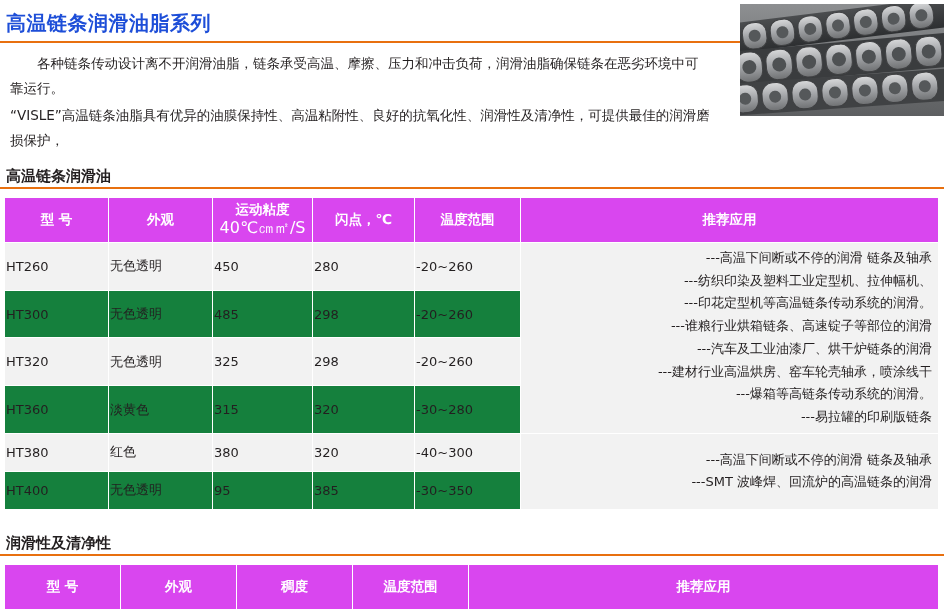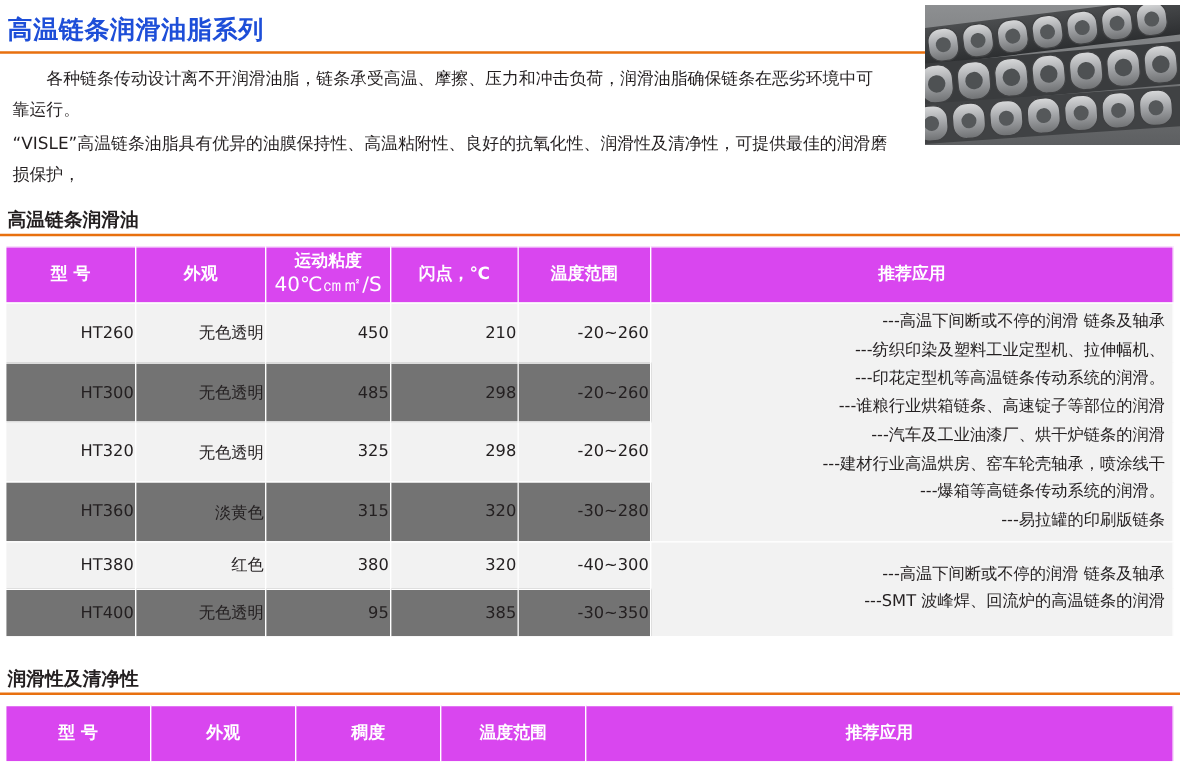--- a/index.html
+++ b/index.html
@@ -100,28 +100,28 @@
     text-align: center;
     vertical-align: middle;
   }
   thead th .sub {
     display: block;
     font-size: 16px;
     font-weight: normal;
   }
   tbody td {
     border: 1px solid #ffffff;
-    text-align: right;
+    text-align: left;
     vertical-align: middle;
     font-size: 13px;
     height: 35px;
     color: #231f20;
   }
   tbody tr.odd td { background: #f2f2f2; }
-  tbody tr.even td { background: #737373; }
+  tbody tr.even td { background: #15803d; }
   td.apps {
     text-align: right;
     padding: 4px 6px 4px 10px;
     line-height: 1.75;
     vertical-align: middle;
     background: #f2f2f2;
   }
   td.apps div { white-space: nowrap; }
 
   .spacer-block { height: 10px; }
@@ -261,21 +261,21 @@
         <th>闪点，℃</th>
         <th>温度范围</th>
         <th>推荐应用</th>
       </tr>
     </thead>
     <tbody>
       <tr class="odd">
         <td>HT260</td>
         <td>无色透明</td>
         <td>450</td>
-        <td>210</td>
+        <td>280</td>
         <td>-20~260</td>
         <td class="apps" rowspan="4">
           <div>---高温下间断或不停的润滑 链条及轴承</div>
           <div>---纺织印染及塑料工业定型机、拉伸幅机、</div>
           <div>---印花定型机等高温链条传动系统的润滑。</div>
           <div>---谁粮行业烘箱链条、高速锭子等部位的润滑</div>
           <div>---汽车及工业油漆厂、烘干炉链条的润滑</div>
           <div>---建材行业高温烘房、窑车轮壳轴承，喷涂线干</div>
           <div>---爆箱等高链条传动系统的润滑。</div>
           <div>---易拉罐的印刷版链条</div>

